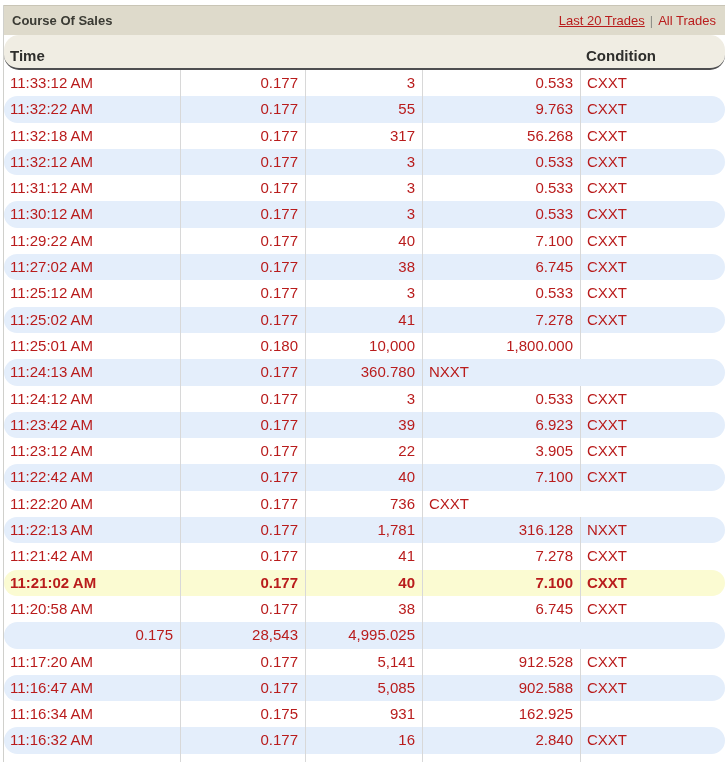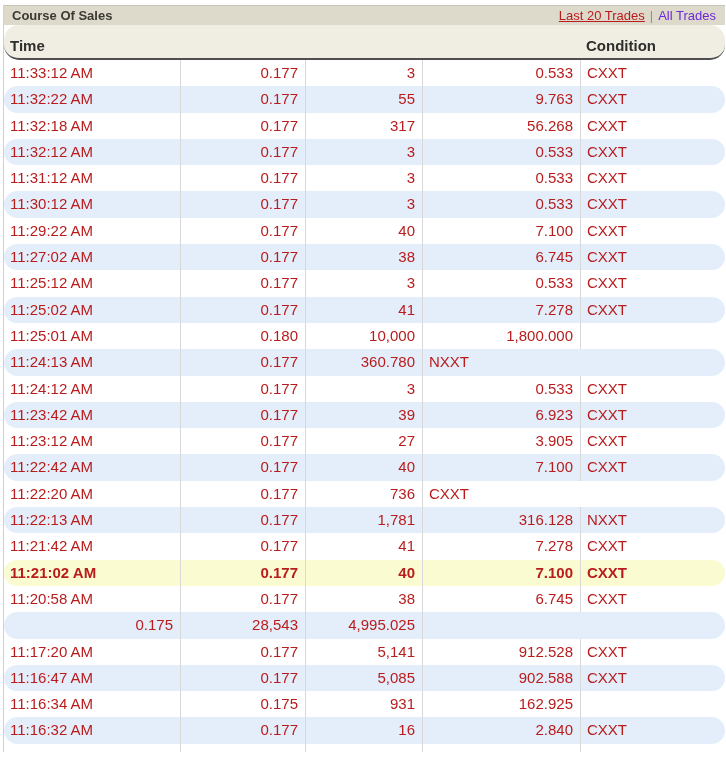--- a/index.html
+++ b/index.html
@@ -10,21 +10,21 @@
     font-family: "Liberation Sans", sans-serif;
   }
   .widget {
     margin-top: 5px;
     margin-left: 3px;
     width: 722px;
     border-left: 1px solid #d0d0cc;
   }
   
   .titlebar {
-    height: 20px;
+    height: 30px;
     background: #dedacb;
     border-top: 1px solid #c9c5b6;
     display: flex;
     align-items: center;
     justify-content: space-between;
     padding: 0 9px 0 8px;
     font-size: 13px;
   }
   .titlebar .title {
     font-weight: bold;
@@ -35,21 +35,21 @@
     align-items: center;
     gap: 5px;
     font-size: 13px;
   }
   .link-active {
     color: #b91c1c;
     text-decoration: underline;
     cursor: pointer;
   }
   .link-sep { color: #8f8f88; }
-  .link-inactive { color: #6d28d9; cursor: pointer; }
+  .link-inactive { color: #b91c1c; cursor: pointer; }
 
   
   .grid {
     display: grid;
     grid-template-columns: 176px 125px 117px 158px 1fr;
     border-radius: 15px;
   }
   .cell {
     overflow: hidden;
     white-space: nowrap;
@@ -210,21 +210,21 @@
       <div class="grid row odd">
     <div class="cell al">11:23:42 AM</div>
     <div class="cell ar">0.177</div>
     <div class="cell ar">39</div>
     <div class="cell ar">6.923</div>
     <div class="cell al">CXXT</div>
   </div>
       <div class="grid row">
     <div class="cell al">11:23:12 AM</div>
     <div class="cell ar">0.177</div>
-    <div class="cell ar">27</div>
+    <div class="cell ar">22</div>
     <div class="cell ar">3.905</div>
     <div class="cell al">CXXT</div>
   </div>
       <div class="grid row odd">
     <div class="cell al">11:22:42 AM</div>
     <div class="cell ar">0.177</div>
     <div class="cell ar">40</div>
     <div class="cell ar">7.100</div>
     <div class="cell al">CXXT</div>
   </div>

